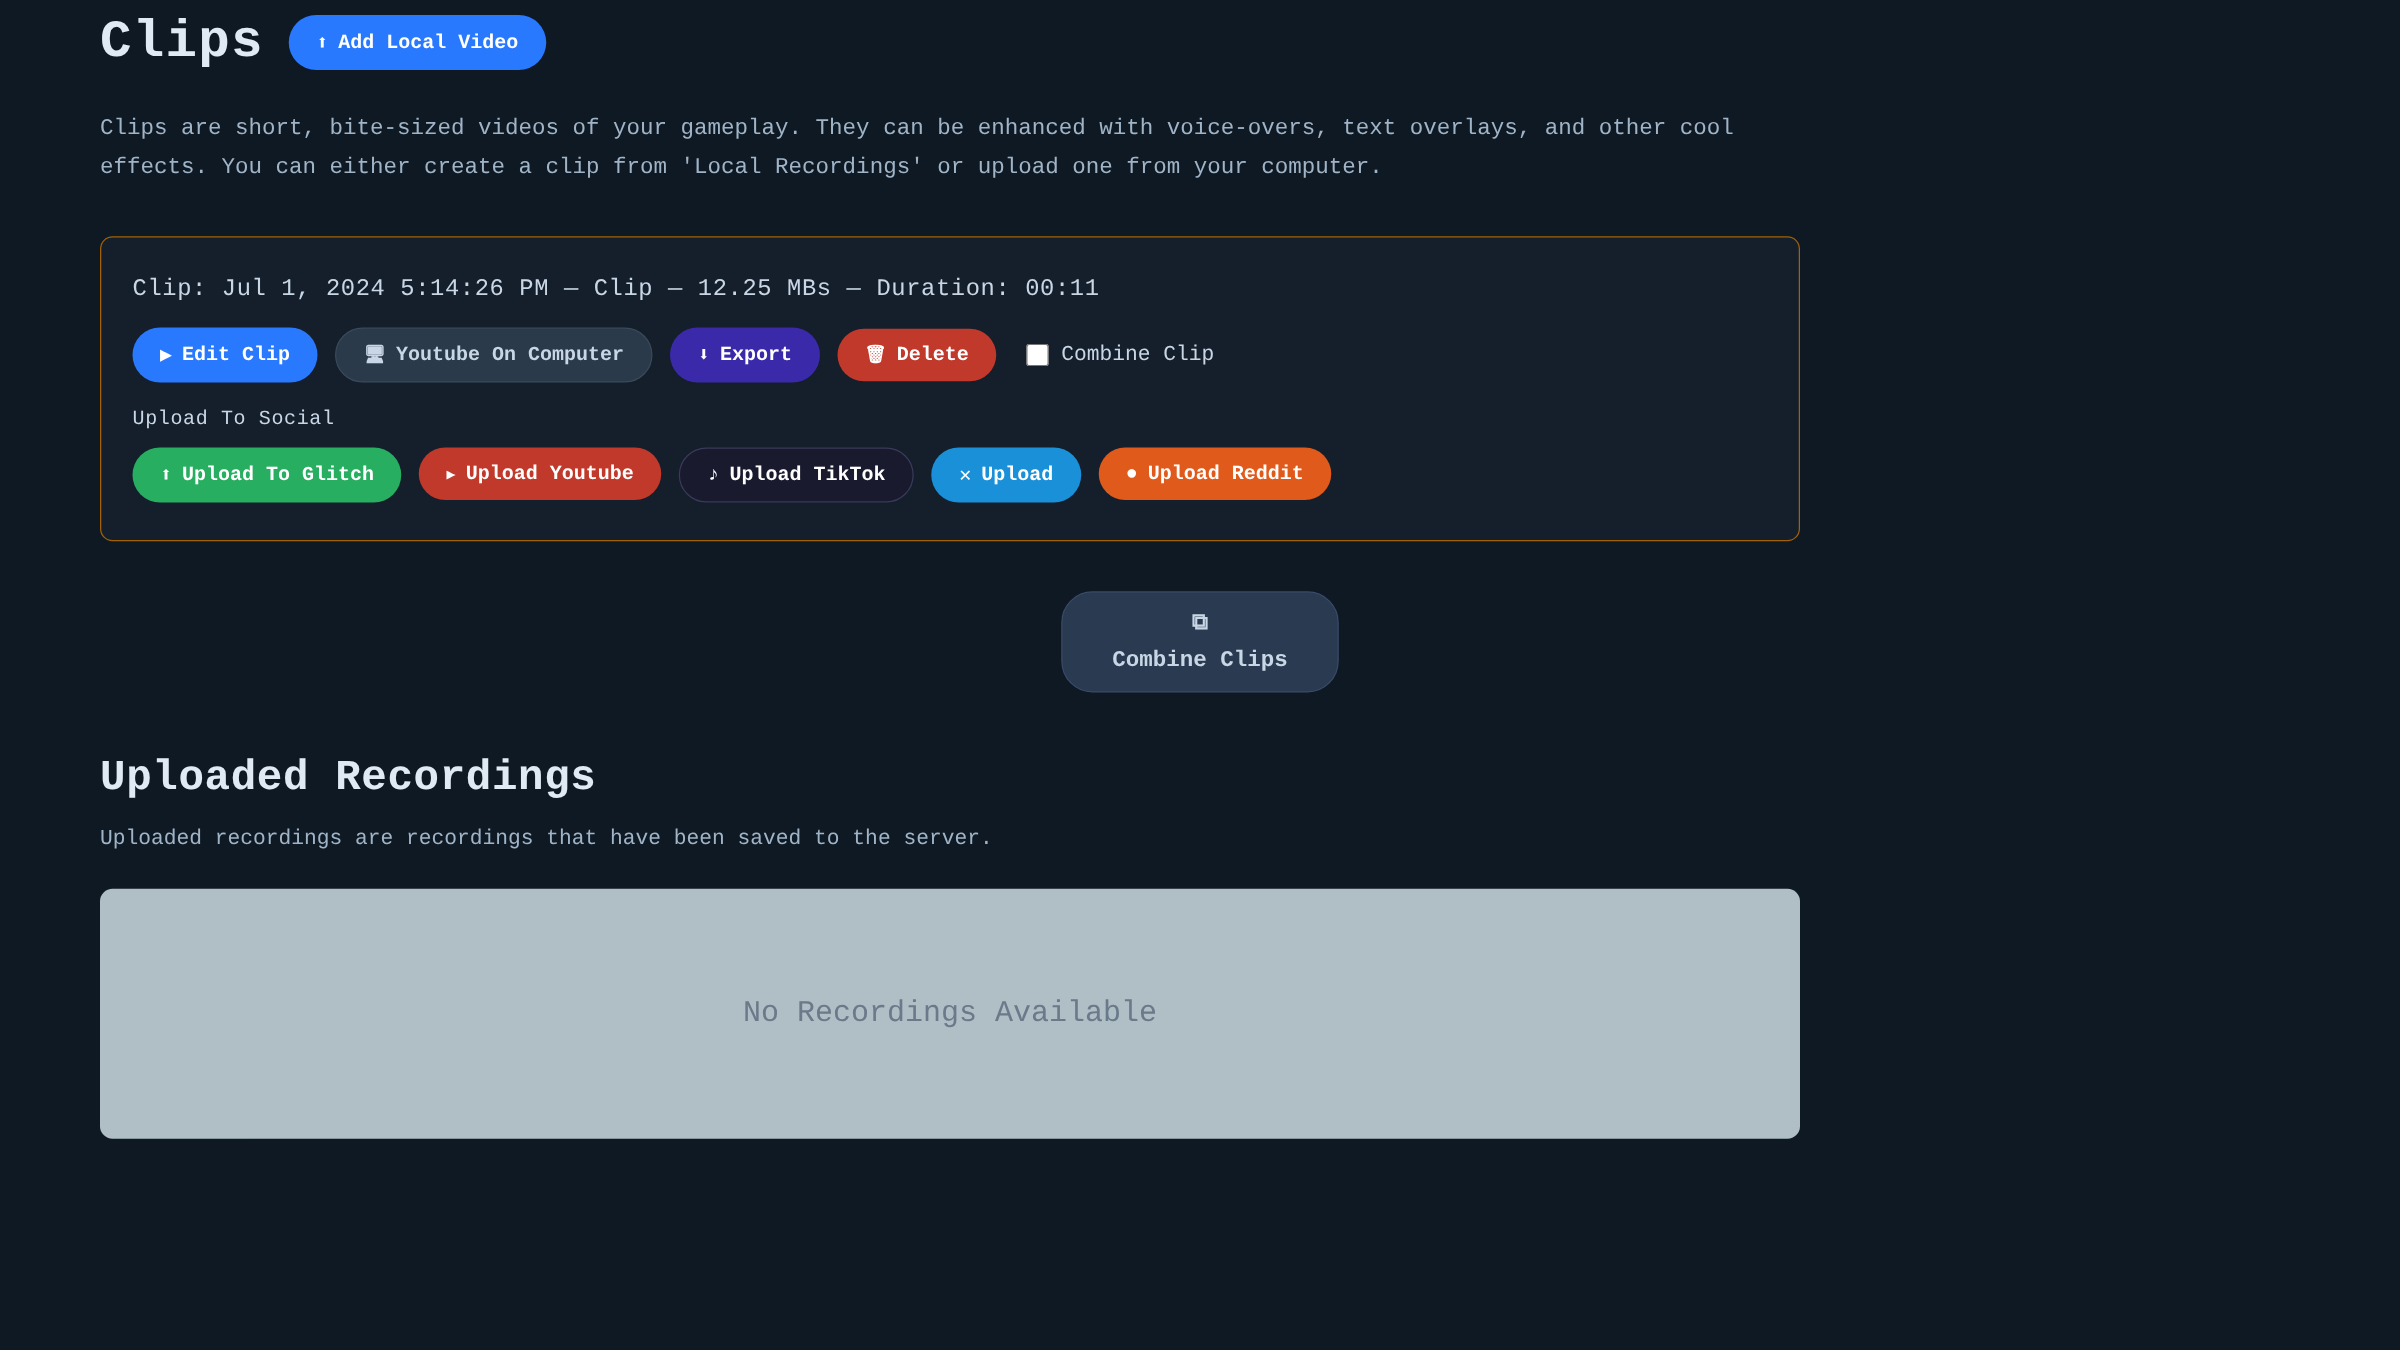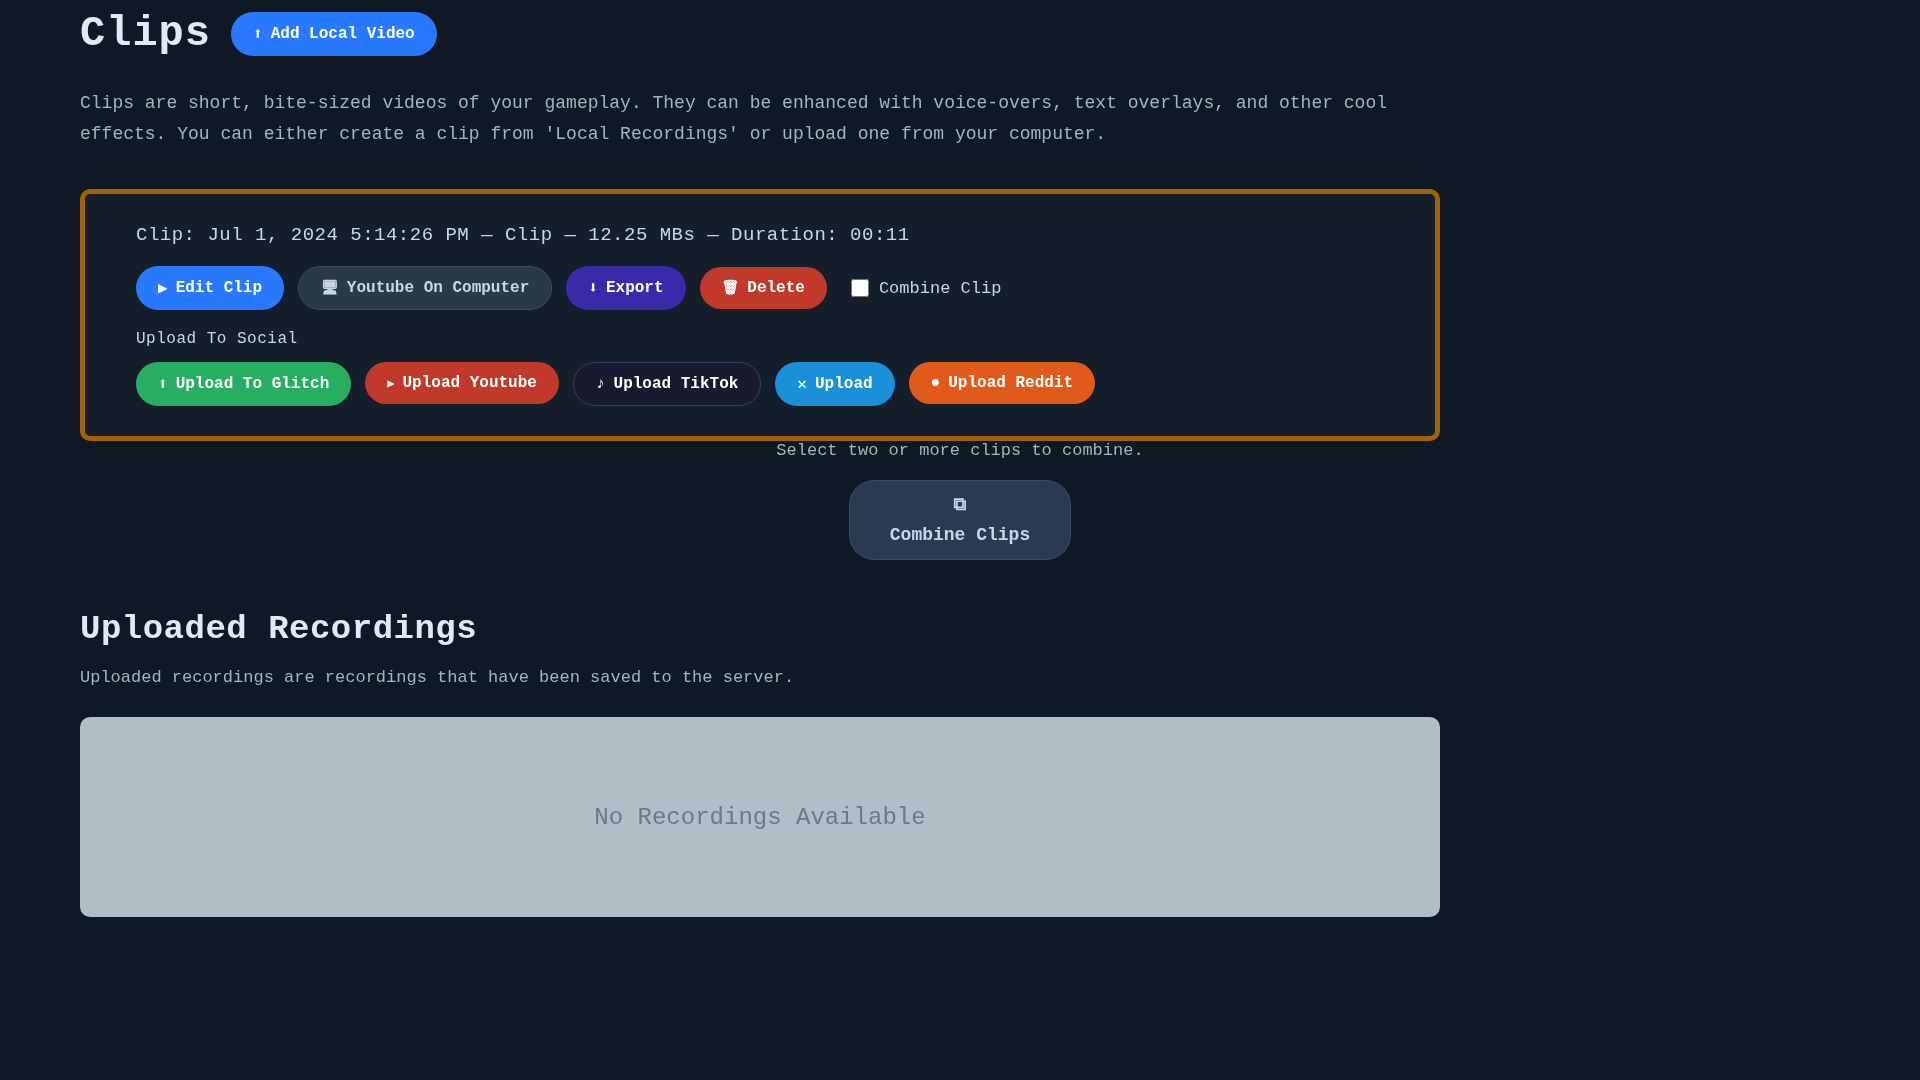--- a/index.html
+++ b/index.html
@@ -55,23 +55,24 @@
     .description-text {
       font-size: 18px;
       color: #a0b4c8;
       line-height: 1.7;
       margin-bottom: 40px;
       max-width: 1400px;
     }
 
     .clip-card {
       background-color: #141f2b;
-      border: 5px solid #a16207;
+      border: 1px solid #a16207;
       border-radius: 10px;
-      padding: 30px 51px;
+      padding: 30px 25px;
+      margin-bottom: 40px;
       max-width: 1360px;
     }
 
     .clip-info {
       font-size: 19px;
       color: #c8d6e5;
       margin-bottom: 20px;
       font-weight: bold;
       letter-spacing: 0.5px;
     }
@@ -318,21 +319,20 @@
       </button>
 
       <button class="btn btn-reddit">
         <span class="icon-reddit"></span>
         <span>Upload Reddit</span>
       </button>
     </div>
   </div>
 
   <div class="combine-section">
-    <p class="combine-hint">Select two or more clips to combine.</p>
     <button class="btn-combine-clips">
       <span class="icon-combine"></span>
       <span>Combine Clips</span>
     </button>
   </div>
 
   <h2 class="section-title">Uploaded Recordings</h2>
 
   <p class="section-desc">Uploaded recordings are recordings that have been saved to the server.</p>
 

